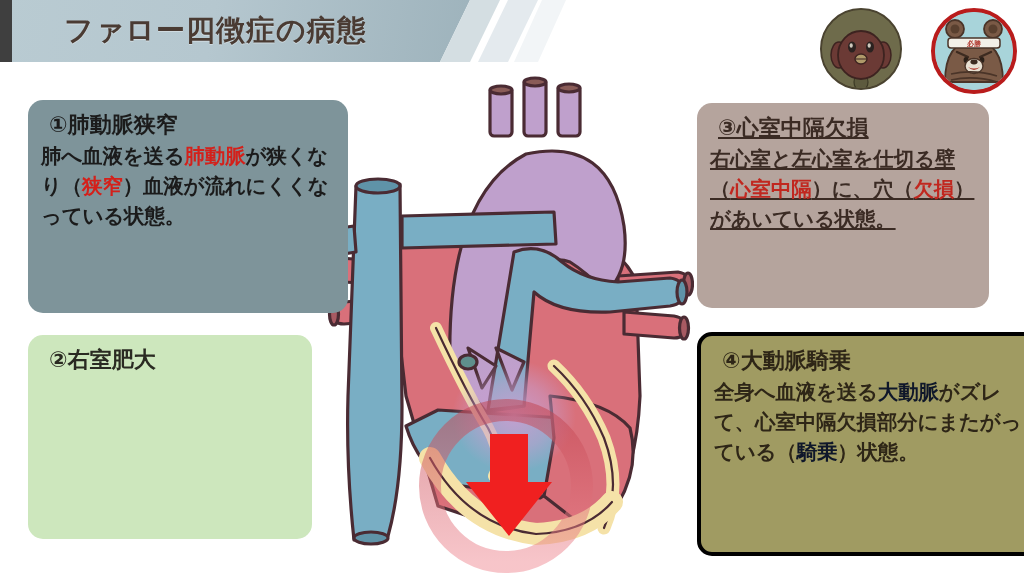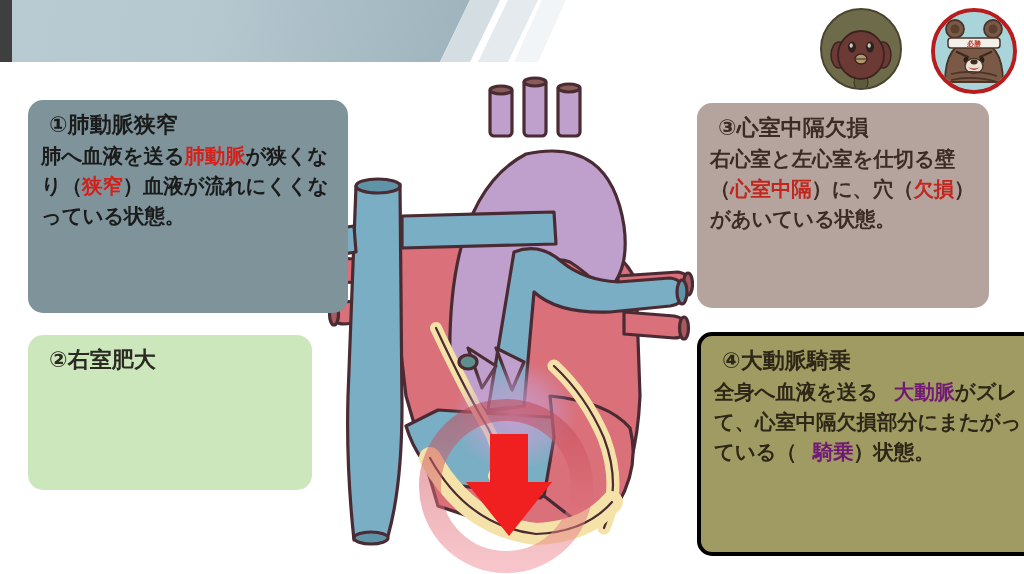--- a/index.html
+++ b/index.html
@@ -128,42 +128,42 @@
   #box-1 {
     left: 28px; top: 100px;
     width: 320px; height: 213px;
     background: #7e949a;
   }
   #box-1 .box-heading, #box-1 .box-body { color: #1b1b1b; }
   #box-1 .hl { color: #d4201a; }
 
   #box-2 {
     left: 28px; top: 335px;
-    width: 284px; height: 155px;
+    width: 284px; height: 204px;
     background: #cde7bd;
   }
   #box-2 .box-heading, #box-2 .box-body { color: #2a2a22; }
   #box-2 .hl { color: #e02a18; }
 
   #box-3 {
     left: 697px; top: 103px;
     width: 292px; height: 205px;
     background: #b5a49d;
   }
-  #box-3 .box-heading, #box-3 .box-body { color: #3b2b24; }
+  #box-3 .box-heading, #box-3 .box-body { color: #3b2b24; text-decoration: underline; }
   #box-3 .hl { color: #c1271f; }
 
   #box-4 {
     left: 697px; top: 332px;
     width: 346px; height: 224px;
     background: #a09b62;
     border: 4px solid #000000;
   }
   #box-4 .box-heading, #box-4 .box-body { color: #2e2617; }
-  #box-4 .hl { color: #701a75; margin-left: 16px; }
+  #box-4 .hl { color: #0f172a; }
 
   
   #heart-figure {
     position: absolute;
     left: 318px;
     top: 66px;
     width: 376px;
     height: 508px;
   }
   #heart-figure svg { display: block; width: 100%; height: 100%; }
@@ -172,20 +172,21 @@
 <body>
 
 <div id="slide">
 
   <div id="header">
     <div class="hdr-main"></div>
     <div class="hdr-stripe1"></div>
     <div class="hdr-stripe2"></div>
     <div class="hdr-stripe3"></div>
     <div class="hdr-edge"></div>
+    <div id="slide-title">ファロー四徴症の病態</div>
   </div>
 
   <div class="avatar" id="avatar-bird">
     <svg viewBox="0 0 78 78" xmlns="http://www.w3.org/2000/svg">
       <circle cx="39" cy="39" r="39" fill="#6e6b4b"></circle>
       <ellipse cx="39" cy="72" rx="7" ry="9" fill="#5d5a3e" stroke="#3d3a26" stroke-width="1.2"></ellipse>
       <ellipse cx="17" cy="45" rx="8" ry="13" fill="#6b3a35" stroke="#3d2320" stroke-width="1.5"></ellipse>
       <ellipse cx="61" cy="45" rx="8" ry="13" fill="#6b3a35" stroke="#3d2320" stroke-width="1.5"></ellipse>
       <ellipse cx="39" cy="45" rx="23" ry="24" fill="#6b3a35" stroke="#3d2320" stroke-width="1.8"></ellipse>
       <ellipse cx="30" cy="37" rx="4" ry="5.5" fill="#2b2220"></ellipse>

